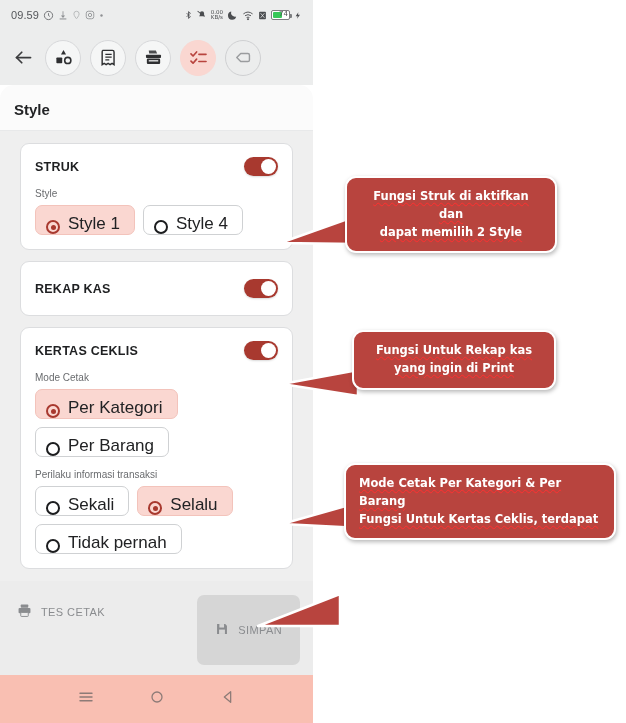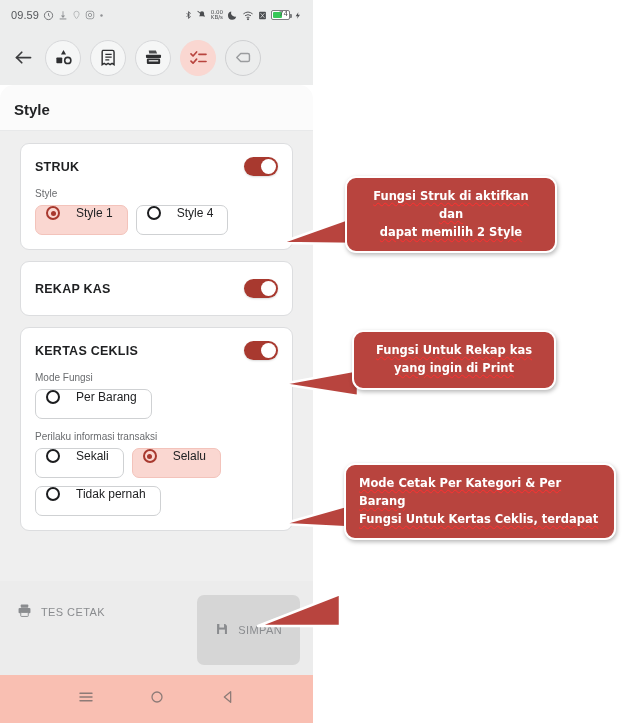--- a/index.html
+++ b/index.html
@@ -104,24 +104,24 @@
   .switch .knob {
     position: absolute; top: 2px; right: 2px;
     width: 15px; height: 15px; border-radius: 50%; background: #fff;
   }
 
   .field-label {
     font-size: 10px; color: #6a6c6f; margin: 12px 0 6px;
   }
   .chips { display: flex; gap: 8px; flex-wrap: wrap; }
   .chip {
-    display: flex; align-items: flex-start; gap: 16px;
+    display: flex; align-items: flex-end; gap: 8px;
     height: 30px; padding: 0 14px 0 10px;
     border-radius: 7px; border: 1px solid #cfd1d3; background: #fff;
-    font-size: 12px; color: #212224; cursor: pointer;
+    font-size: 17px; color: #212224; cursor: pointer;
   }
   .chip.sel { background: #fad7d1; border-color: #f3c3bb; }
   .radio {
     width: 14px; height: 14px; border-radius: 50%;
     border: 2px solid #1c1d1f; position: relative; flex: none;
   }
   .chip.sel .radio { border-color: #a8392f; }
   .chip.sel .radio::after {
     content: ""; position: absolute; left: 2.5px; top: 2.5px;
     width: 5px; height: 5px; border-radius: 50%; background: #a8392f;
@@ -347,22 +347,26 @@
         </div>
 
         <div class="card">
           <div class="card-head">
             <span class="card-title">KERTAS CEKLIS</span>
             <span class="switch">
                 <span class="knob"></span>
               </span>
           </div>
 
-          <div class="field-label">Mode Fungsi</div>
+          <div class="field-label">Mode Cetak</div>
           <div class="chips">
+            <div class="chip sel">
+              <span class="radio"></span>
+              <span>Per Kategori</span>
+            </div>
             <div class="chip">
               <span class="radio"></span>
               <span>Per Barang</span>
             </div>
           </div>
 
           <div class="field-label">Perilaku informasi transaksi</div>
           <div class="chips">
             <div class="chip">
               <span class="radio"></span>

